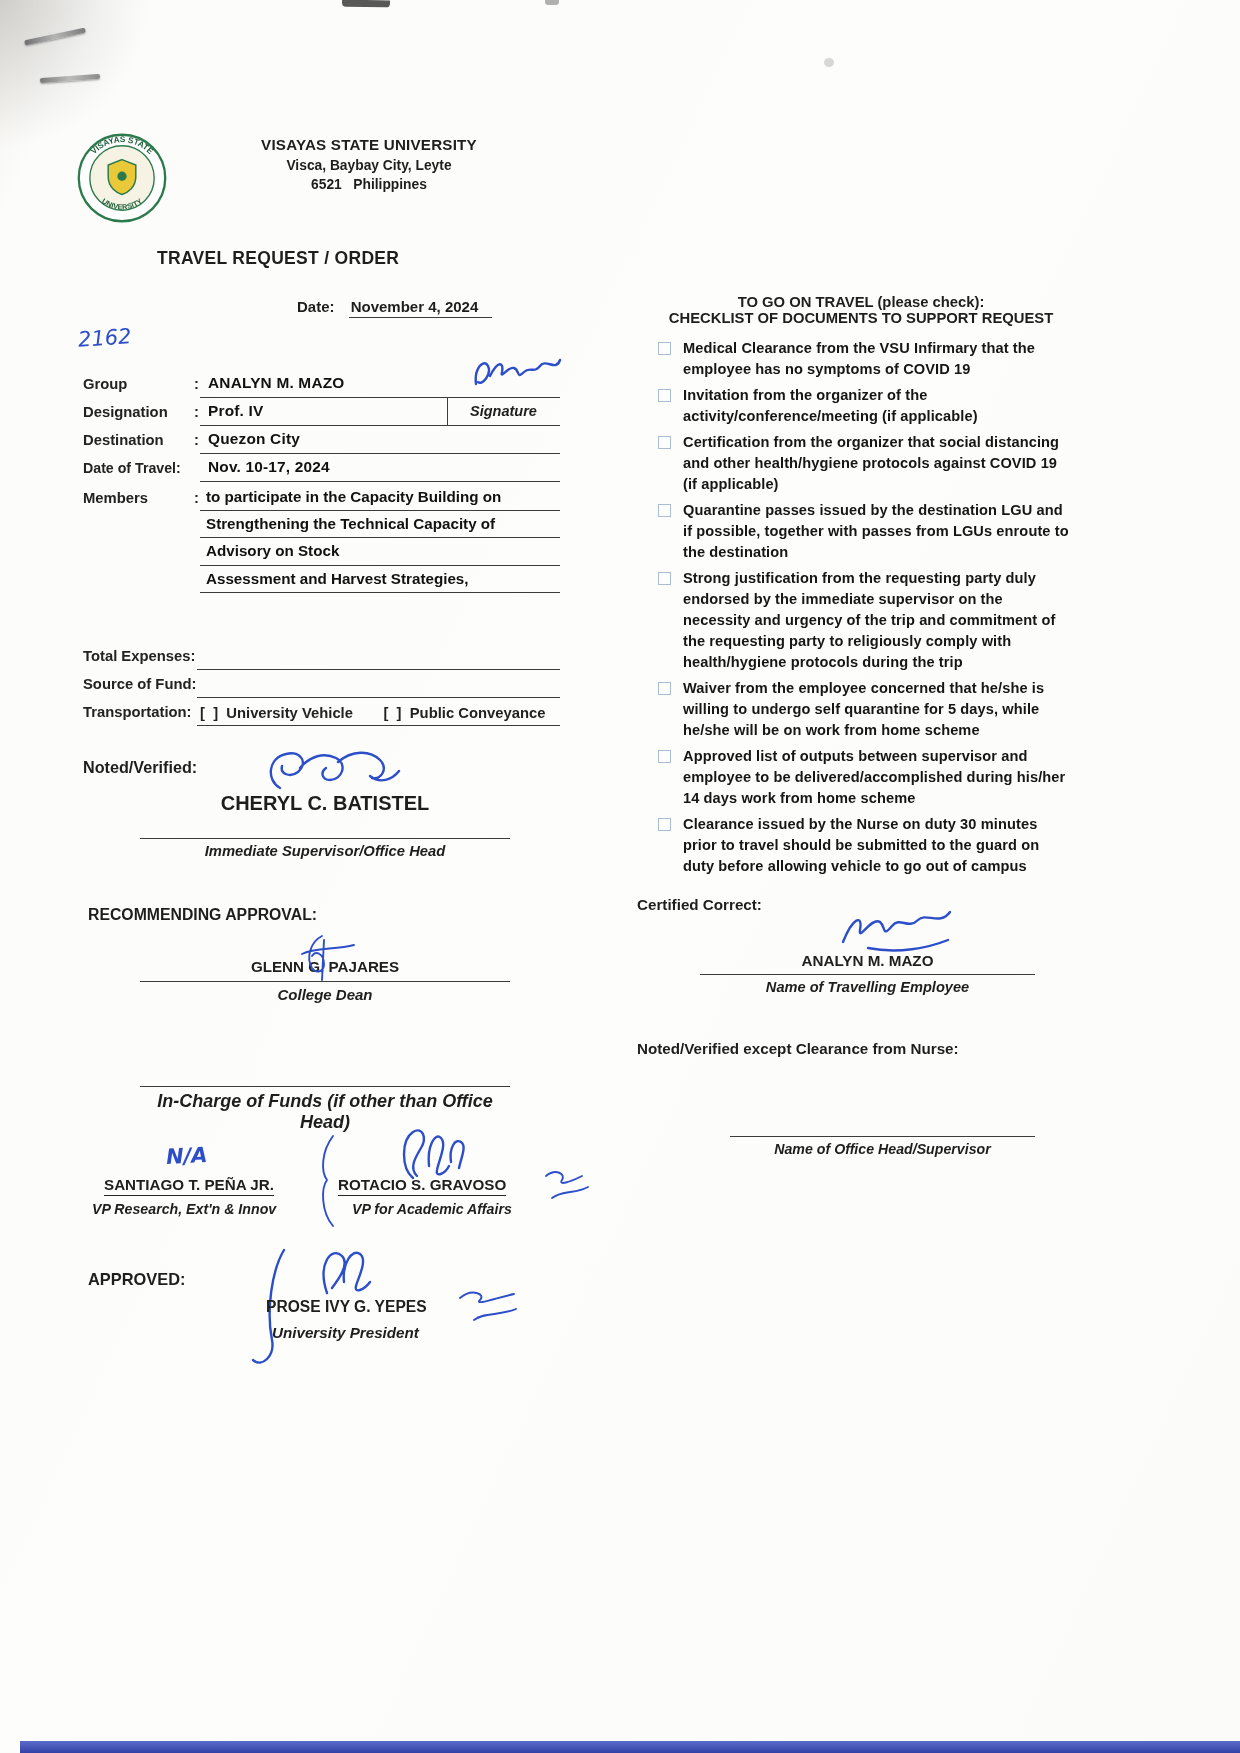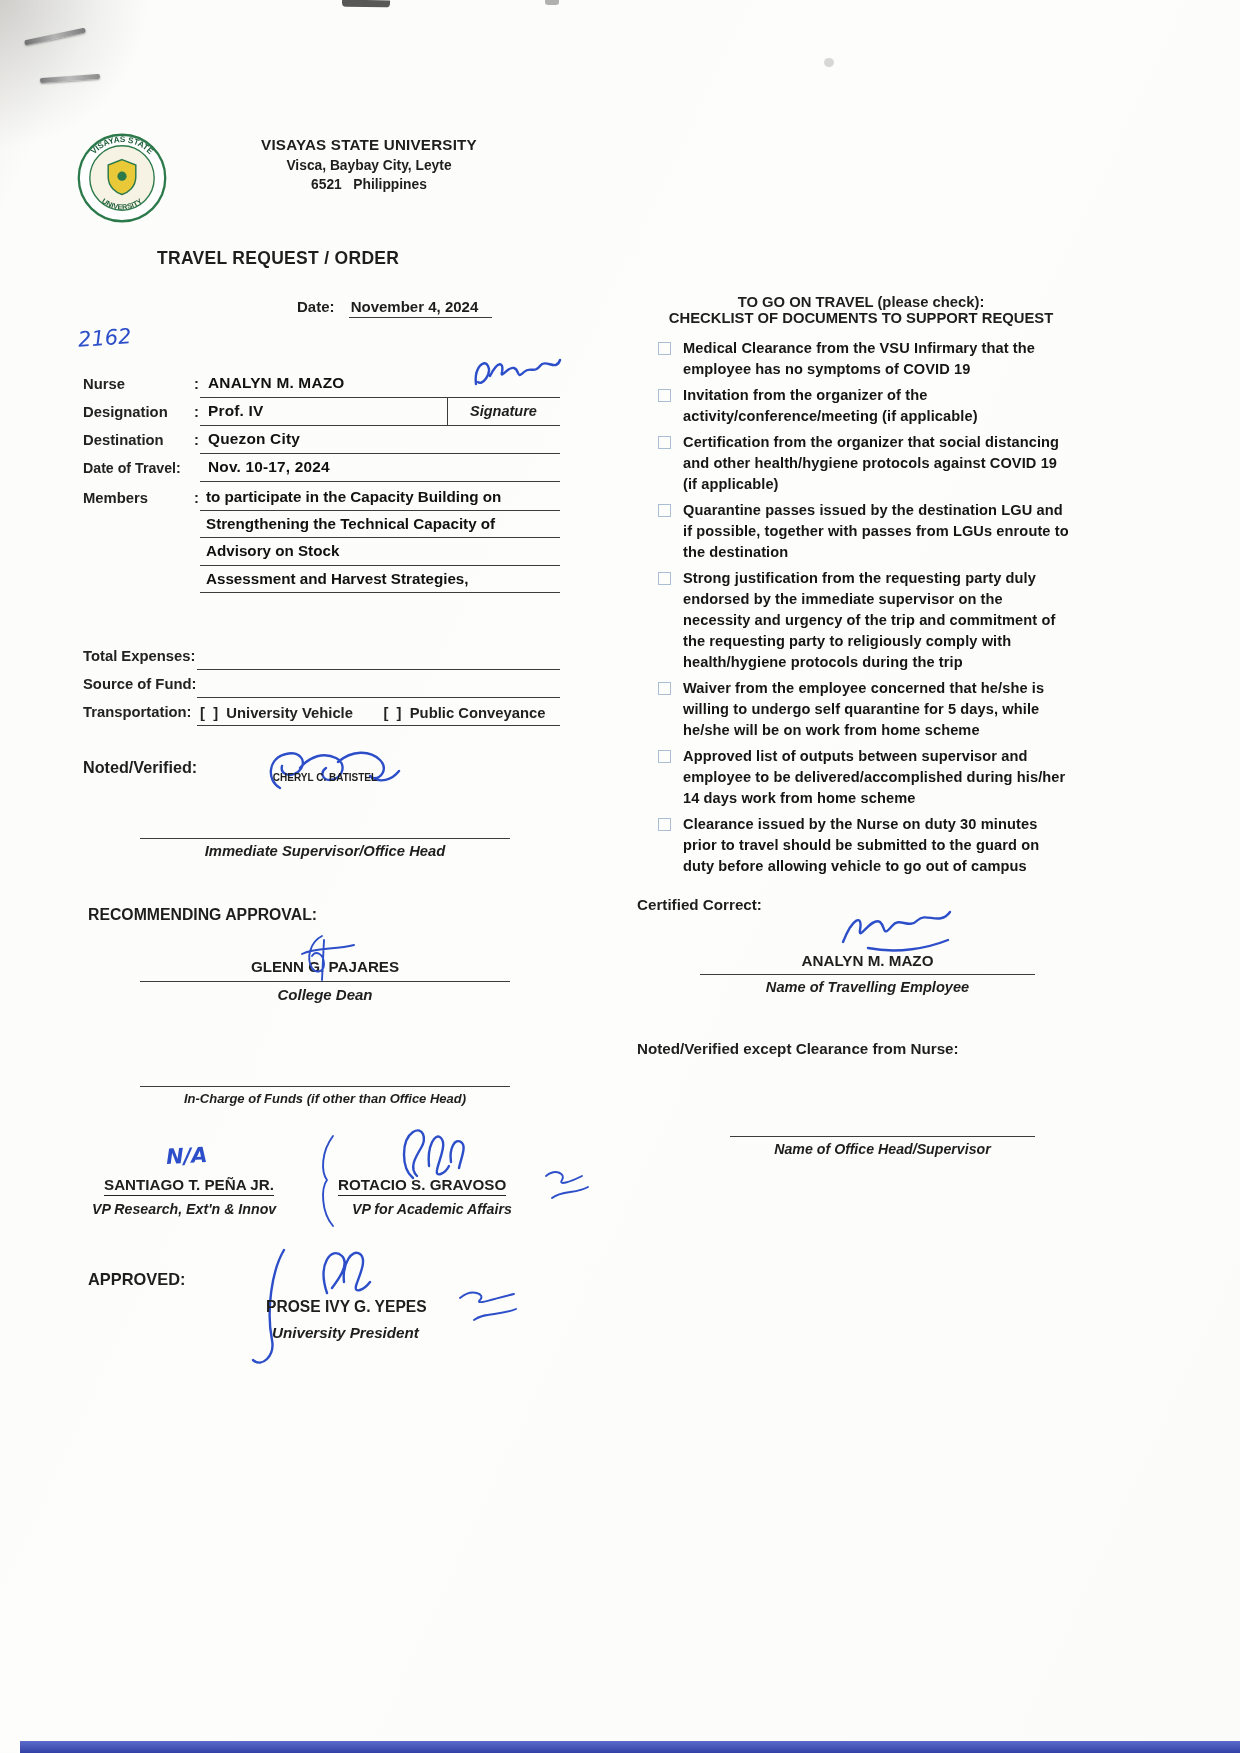--- a/index.html
+++ b/index.html
@@ -68,21 +68,21 @@
 
   <div class="abs b" style="left:157px;top:248px;font-size:17.5px;letter-spacing:.3px;">TRAVEL REQUEST / ORDER</div>
 
   <div class="abs" style="left:297px;top:298px;font-size:15px;">
     <span class="b">Date:</span>
     <span class="b" style="margin-left:10px;border-bottom:1.4px solid #3c3c3c;padding:0 14px 2px 2px;">November 4, 2024</span>
   </div>
 
   <div class="abs hand" style="left:78px;top:326px;font-size:21px;transform:rotate(-4deg);">2162</div>
 
-  <span class="abs lbl" style="left:83px;top:376px;">Nurse</span>
+  <span class="abs lbl" style="left:83px;top:376px;">Group</span>
   <span class="abs lbl" style="left:194px;top:376px;">:</span>
   <span class="abs val" style="left:208px;top:374px;">ANALYN M. MAZO</span>
   <div class="line" style="left:200px;top:397px;width:360px;"></div>
   <svg class="abs sig" style="left:468px;top:346px;" width="100" height="52" viewBox="0 0 100 52">
     <path d="M8,38 C6,22 16,12 20,20 C24,28 14,40 10,36 M22,30 C30,14 36,16 34,26 C32,34 40,20 46,22 C52,24 48,34 56,26 C62,20 66,28 72,20 C78,12 88,26 92,14"></path>
   </svg>
 
   <span class="abs lbl" style="left:83px;top:404px;">Designation</span>
   <span class="abs lbl" style="left:194px;top:404px;">:</span>
   <span class="abs val" style="left:208px;top:402px;">Prof. IV</span>
@@ -124,34 +124,34 @@
   <div class="abs" style="left:200px;top:704px;width:362px;">
     <span class="lbl" style="white-space:pre;">[  ]  University Vehicle</span>
     <span class="lbl" style="white-space:pre;margin-left:26px;">[  ]  Public Conveyance</span>
   </div>
   <div class="line" style="left:197px;top:725px;width:363px;"></div>
 
   <span class="abs b" style="left:83px;top:758px;font-size:16.2px;">Noted/Verified:</span>
   <svg class="abs sig" style="left:252px;top:740px;" width="155" height="68" viewBox="0 0 155 68">
     <path d="M28,48 C14,40 16,18 34,14 C50,10 56,24 46,32 C38,38 28,34 30,26 M48,28 C58,16 72,12 84,18 C96,24 90,40 78,40 C70,40 68,32 74,28 M86,22 C100,10 118,10 128,20 C136,28 130,40 120,38 M118,36 C128,44 140,40 147,31"></path>
   </svg>
-  <div class="abs center b" style="left:140px;top:772px;width:370px;font-size:10px;">CHERYL C. BATISTEL</div>
+  <div class="abs center b" style="left:140px;top:792px;width:370px;font-size:20px;">CHERYL C. BATISTEL</div>
   <div class="line" style="left:140px;top:838px;width:370px;"></div>
   <div class="abs center caption" style="left:140px;top:843px;width:370px;font-size:14.8px;">Immediate Supervisor/Office Head</div>
 
   <span class="abs b" style="left:88px;top:906px;font-size:15.8px;">RECOMMENDING APPROVAL:</span>
   <div class="abs center b" style="left:140px;top:958px;width:370px;font-size:15.2px;">GLENN G. PAJARES</div>
   <svg class="abs sig thin" style="left:292px;top:928px;" width="75" height="60" viewBox="0 0 75 60">
     <path d="M30,8 C18,14 14,30 20,40 C24,46 32,44 32,36 C32,26 24,22 20,28 M32,12 L30,52 M10,26 C22,19 44,22 62,17"></path>
   </svg>
   <div class="line" style="left:140px;top:981px;width:370px;"></div>
   <div class="abs center caption" style="left:140px;top:986px;width:370px;font-size:15px;">College Dean</div>
 
   <div class="line" style="left:140px;top:1086px;width:370px;"></div>
-  <div class="abs center caption" style="left:140px;top:1091px;width:370px;font-size:13px;">In-Charge of Funds (if other than Office Head)</div>
+  <div class="abs center caption" style="left:140px;top:1091px;width:370px;font-size:18px;">In-Charge of Funds (if other than Office Head)</div>
 
   <div class="abs hand" style="left:166px;top:1144px;font-size:21px;font-weight:600;transform:rotate(-3deg);">N/A</div>
   <span class="abs b" style="left:104px;top:1176px;font-size:15.2px;border-bottom:1.5px solid #262626;padding-bottom:2px;">SANTIAGO T. PEÑA JR.</span>
   <div class="abs caption" style="left:92px;top:1201px;font-size:14.2px;">VP Research, Ext'n &amp; Innov</div>
 
   <svg class="abs sig thin" style="left:316px;top:1132px;" width="22" height="98" viewBox="0 0 22 98">
     <path d="M17,4 C5,20 5,40 11,48 C5,56 5,80 17,94"></path>
   </svg>
   <span class="abs b" style="left:338px;top:1176px;font-size:15.2px;border-bottom:1.5px solid #262626;padding-bottom:2px;">ROTACIO S. GRAVOSO</span>
   <svg class="abs sig" style="left:383px;top:1124px;" width="100" height="60" viewBox="0 0 100 60">

